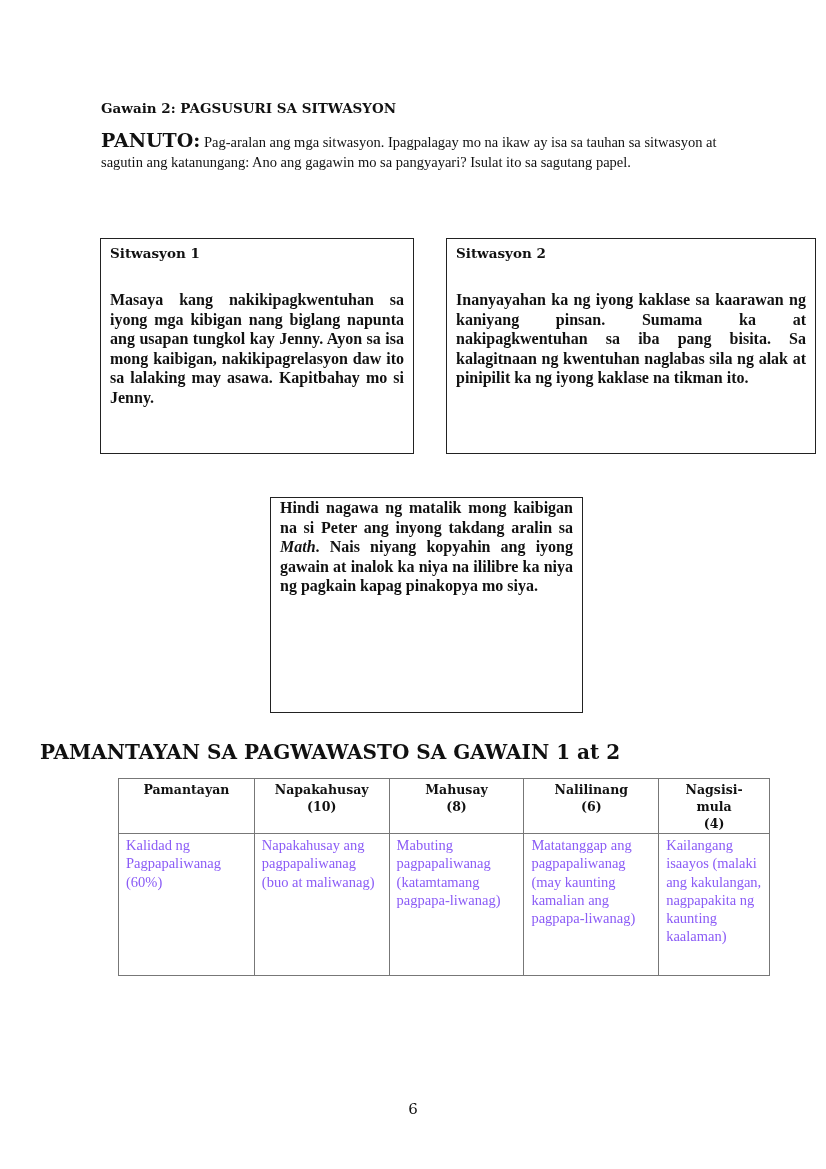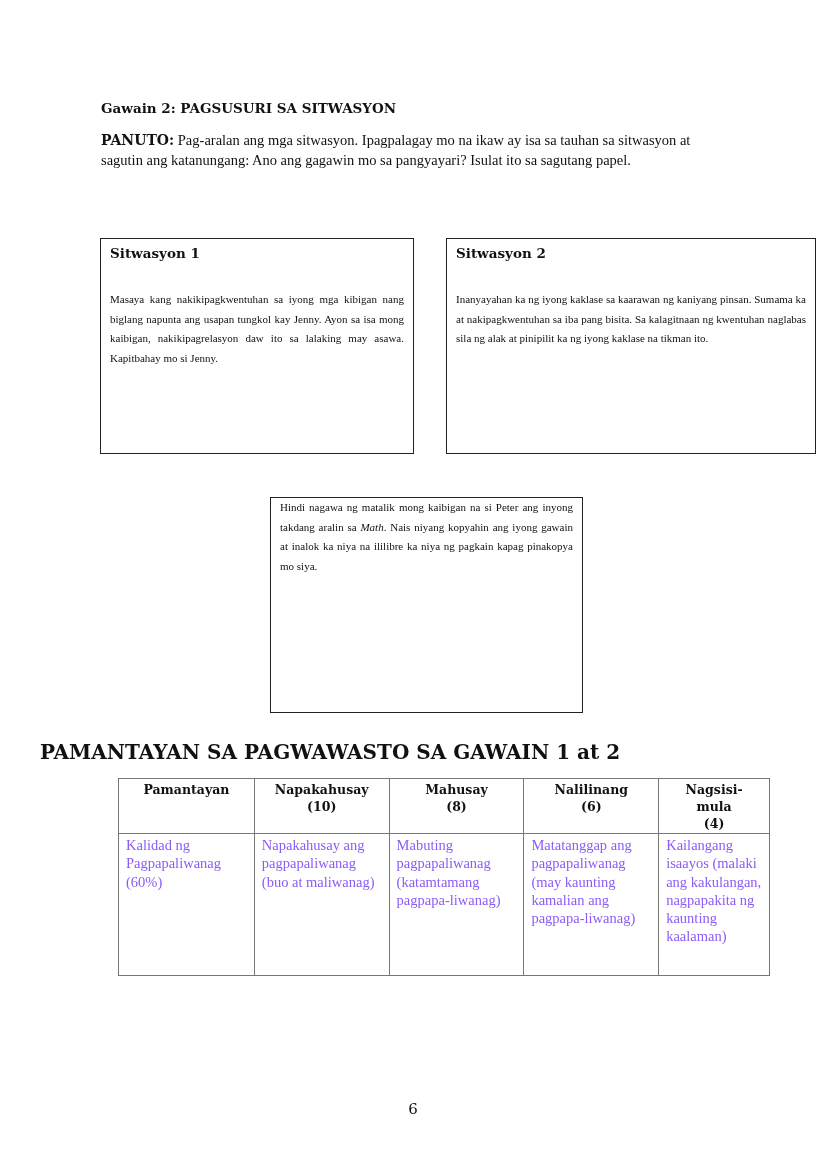--- a/index.html
+++ b/index.html
@@ -2,25 +2,25 @@
 <html><head>
 <meta charset="utf-8">
 <style>
   html, body { margin: 0; padding: 0; background: #ffffff; }
   body { width: 826px; height: 1169px; position: relative; overflow: hidden;
          font-family: "DejaVu Serif", "Liberation Serif", serif; color: #111; }
   .abs { position: absolute; }
   .heading { left: 101px; top: 100px; font-size: 13.5px; font-weight: bold; font-family: "DejaVu Serif", serif; }
   .panuto { left: 101px; top: 130px; width: 630px; font-size: 14.5px; line-height: 20px;
             font-family: "Liberation Serif", serif; }
-  .panuto b { font-family: "DejaVu Serif", serif; font-size: 14px; }
+  .panuto b { font-family: "DejaVu Serif", serif; font-size: 19px; }
   .box { border: 1.3px solid #222; box-sizing: border-box; padding: 0 9px; }
   .box-title { font-weight: bold; font-size: 13.5px; margin-top: 6px; height: 45px; }
-  .box-body { font-size: 11px; line-height: 19.5px; text-align: justify;
-              font-family: "Liberation Serif", serif; }
+  .box-body { font-size: 16px; line-height: 19.5px; text-align: justify;
+              font-family: "Liberation Serif", serif; font-weight: bold; }
   .box-body i { font-style: italic; }
   .box1 { left: 100px; top: 238px; width: 314px; height: 216px; }
   .box2 { left: 446px; top: 238px; width: 370px; height: 216px; }
   .box3 { left: 270px; top: 497px; width: 313px; height: 216px; }
   .box3 .box-title { font-size: 14.5px; margin-top: 8px; height: 46px; }
   .tbl-title { left: 0; width: 826px; top: 740px; font-weight: bold; font-size: 20px; padding-left: 40px; }
   table { position: absolute; left: 118px; top: 778px; width: 652px; border-collapse: collapse;
           font-family: "Liberation Serif", serif; padding-left: 45px; }
   td, th { border: 1px solid #777; vertical-align: top; box-sizing: border-box; }
   th { font-family: "DejaVu Serif", serif; font-weight: bold; font-size: 12.5px; text-align: center;

